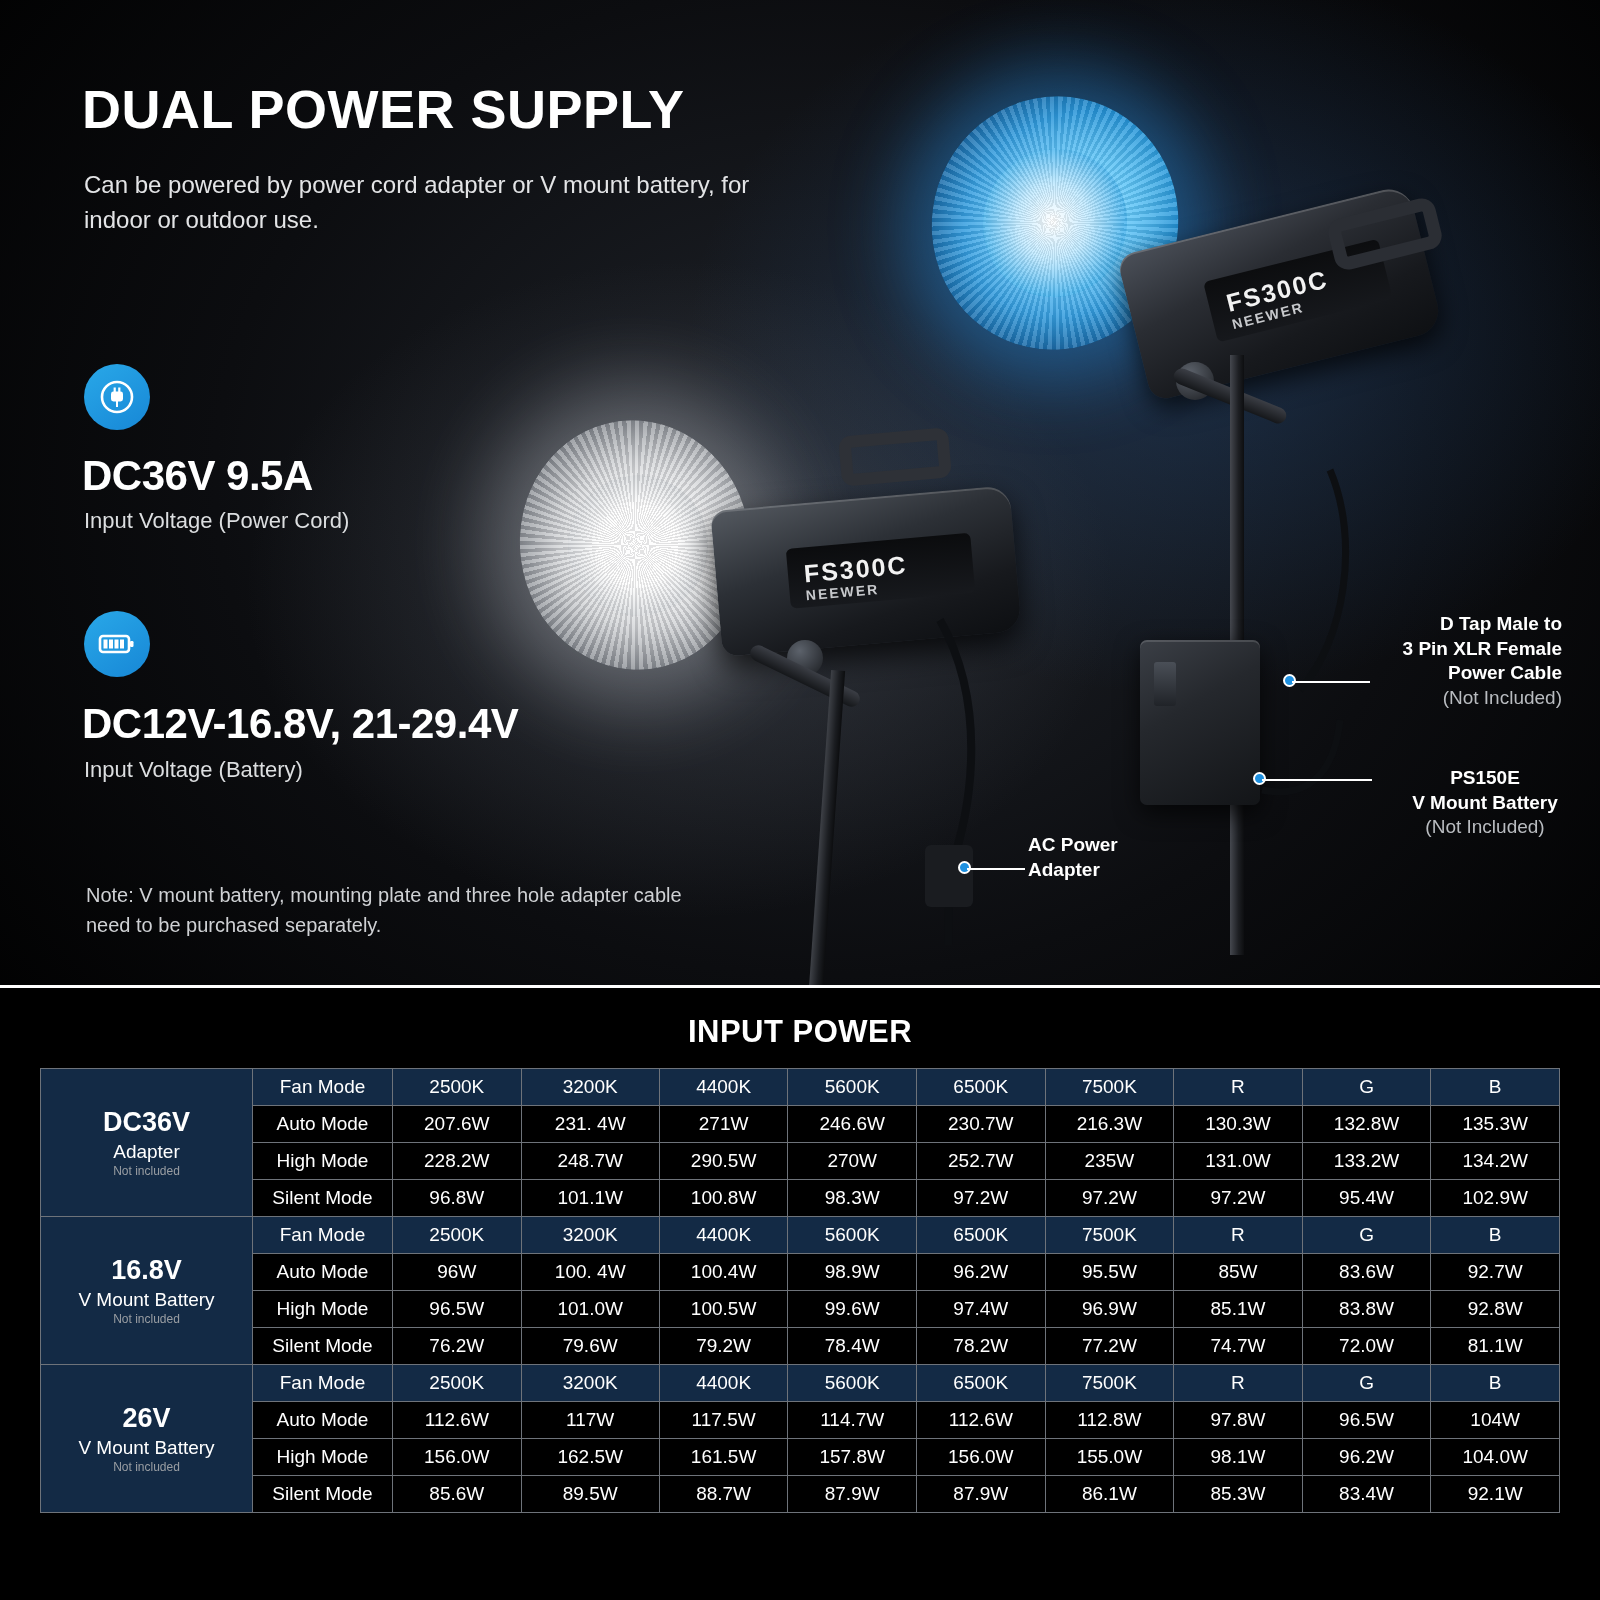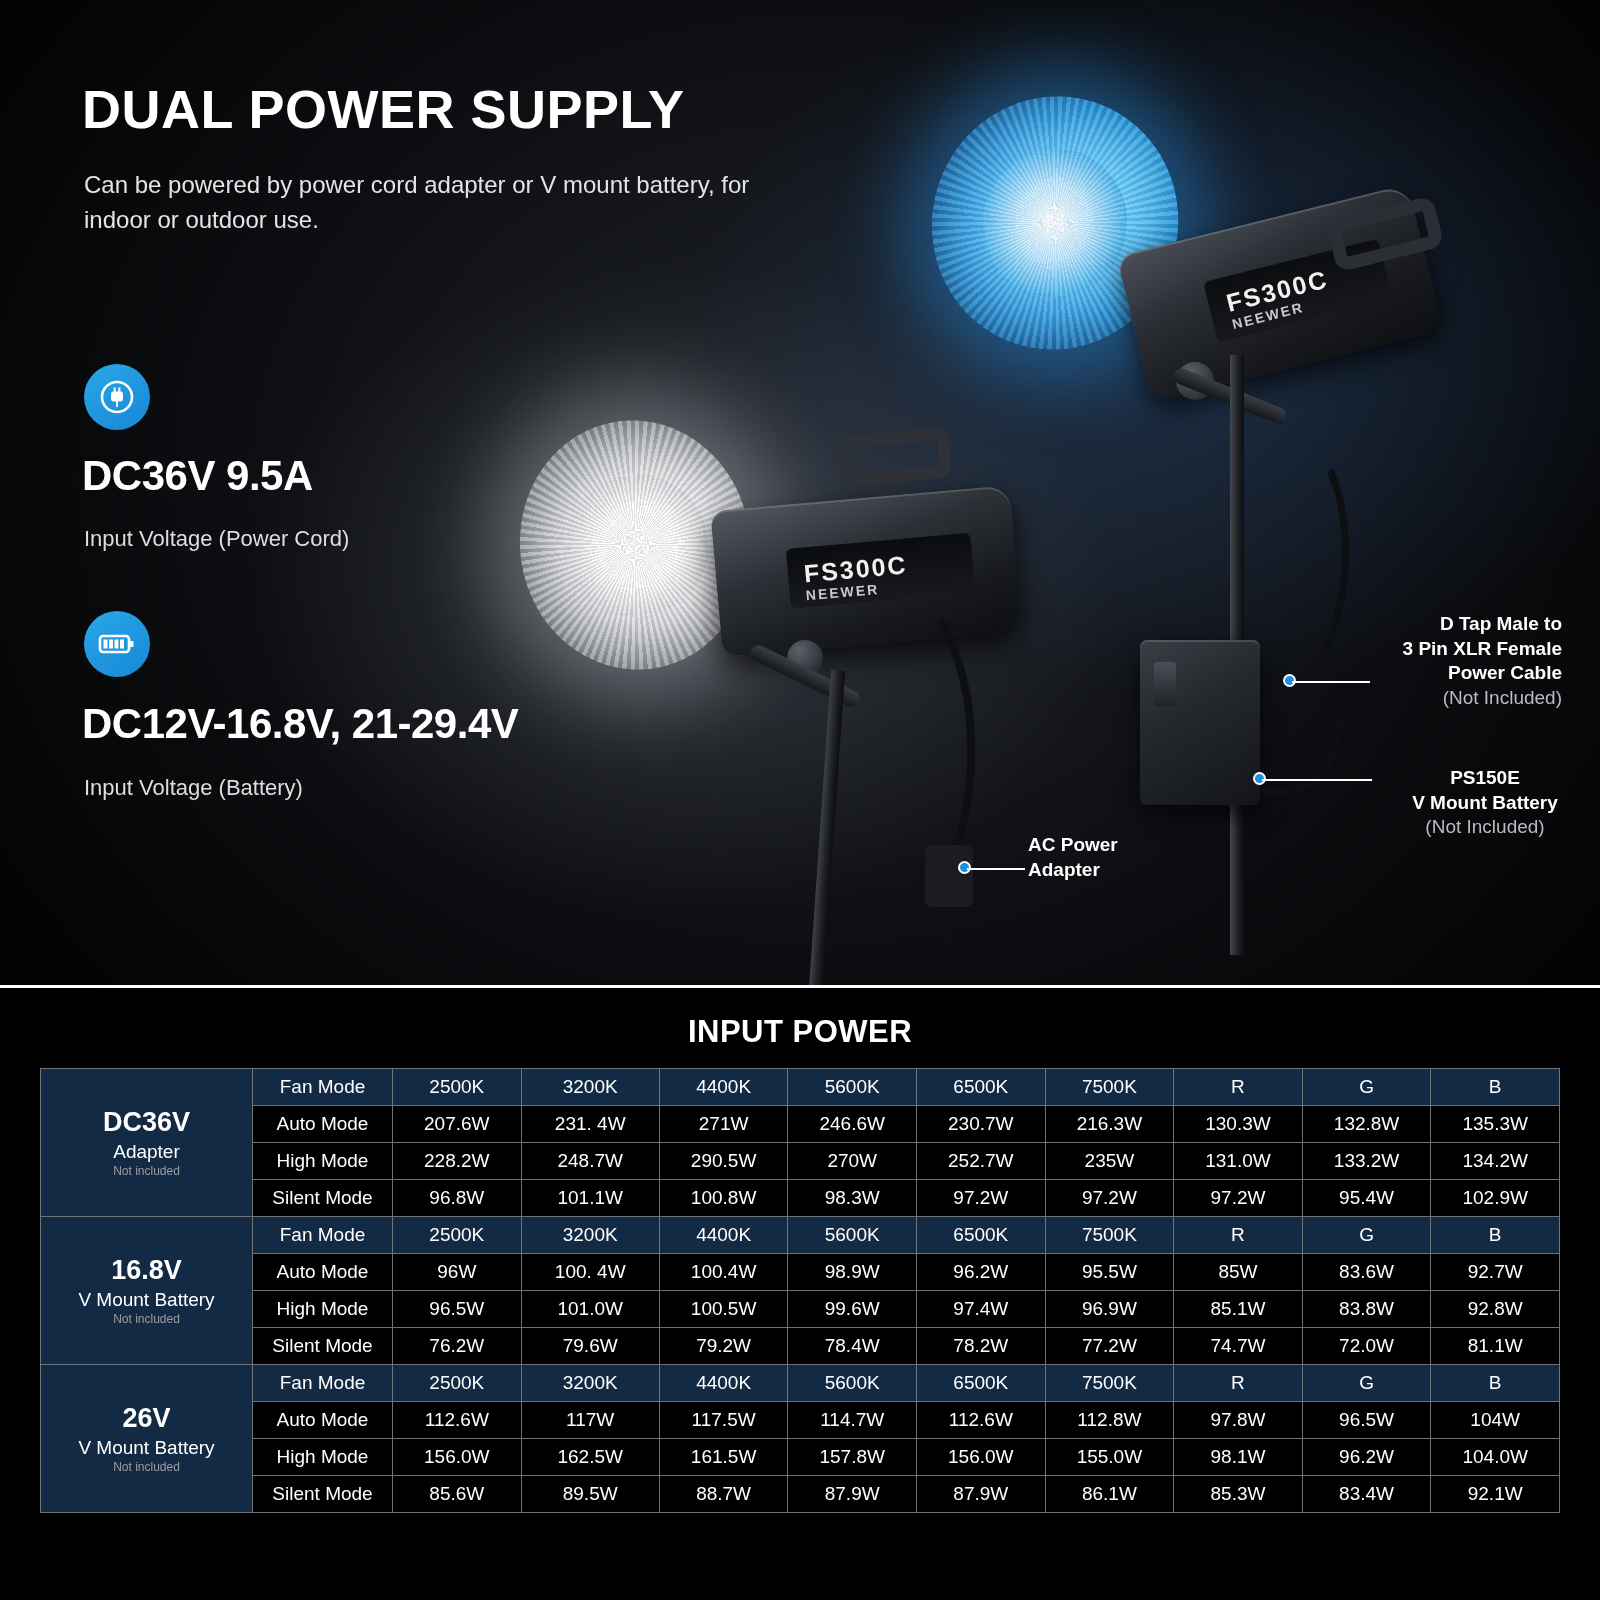--- a/index.html
+++ b/index.html
@@ -58,21 +58,20 @@
     position: absolute;
     font-size: 42px;
     font-weight: bold;
     color: #ffffff;
     letter-spacing: -0.5px;
   }
   .spec-desc {
     position: absolute;
     font-size: 22px;
     color: #dcdee0;
-    margin-top: 18px;
   }
 
   #spec1-icon { left: 84px; top: 364px; }
   #spec1-title { left: 82px; top: 452px; }
   #spec1-desc { left: 84px; top: 508px; }
 
   #spec2-icon { left: 84px; top: 611px; }
   #spec2-title { left: 82px; top: 700px; }
   #spec2-desc { left: 84px; top: 757px; }
 
@@ -363,20 +362,21 @@
         <rect x="33" y="12" width="3.5" height="6" rx="1.2" fill="#ffffff"></rect>
         <rect x="6.5" y="10.5" width="4" height="9" fill="#ffffff"></rect>
         <rect x="12" y="10.5" width="4" height="9" fill="#ffffff"></rect>
         <rect x="17.5" y="10.5" width="4" height="9" fill="#ffffff"></rect>
         <rect x="23" y="10.5" width="4" height="9" fill="#ffffff"></rect>
       </svg>
     </div>
     <div class="spec-title" id="spec2-title">DC12V-16.8V, 21-29.4V</div>
     <div class="spec-desc" id="spec2-desc">Input Voltage (Battery)</div>
 
+    <p class="note">Note: V mount battery, mounting plate and three hole adapter cable need to be purchased separately.</p>
 
     <div class="light-body" id="blue-light">
       <div class="reflector-blue">
         <div class="reflector-blue-inner"></div>
       </div>
       <div class="head-blue">
         <div class="panel"></div>
         <span class="brandtext" style="left:96px; top:58px; font-size:25px; letter-spacing:2px;">FS300C</span>
         <span class="brandtext" style="left:96px; top:86px; font-size:14px; letter-spacing:2px; color:#c7c9cc;">NEEWER</span>
       </div>

